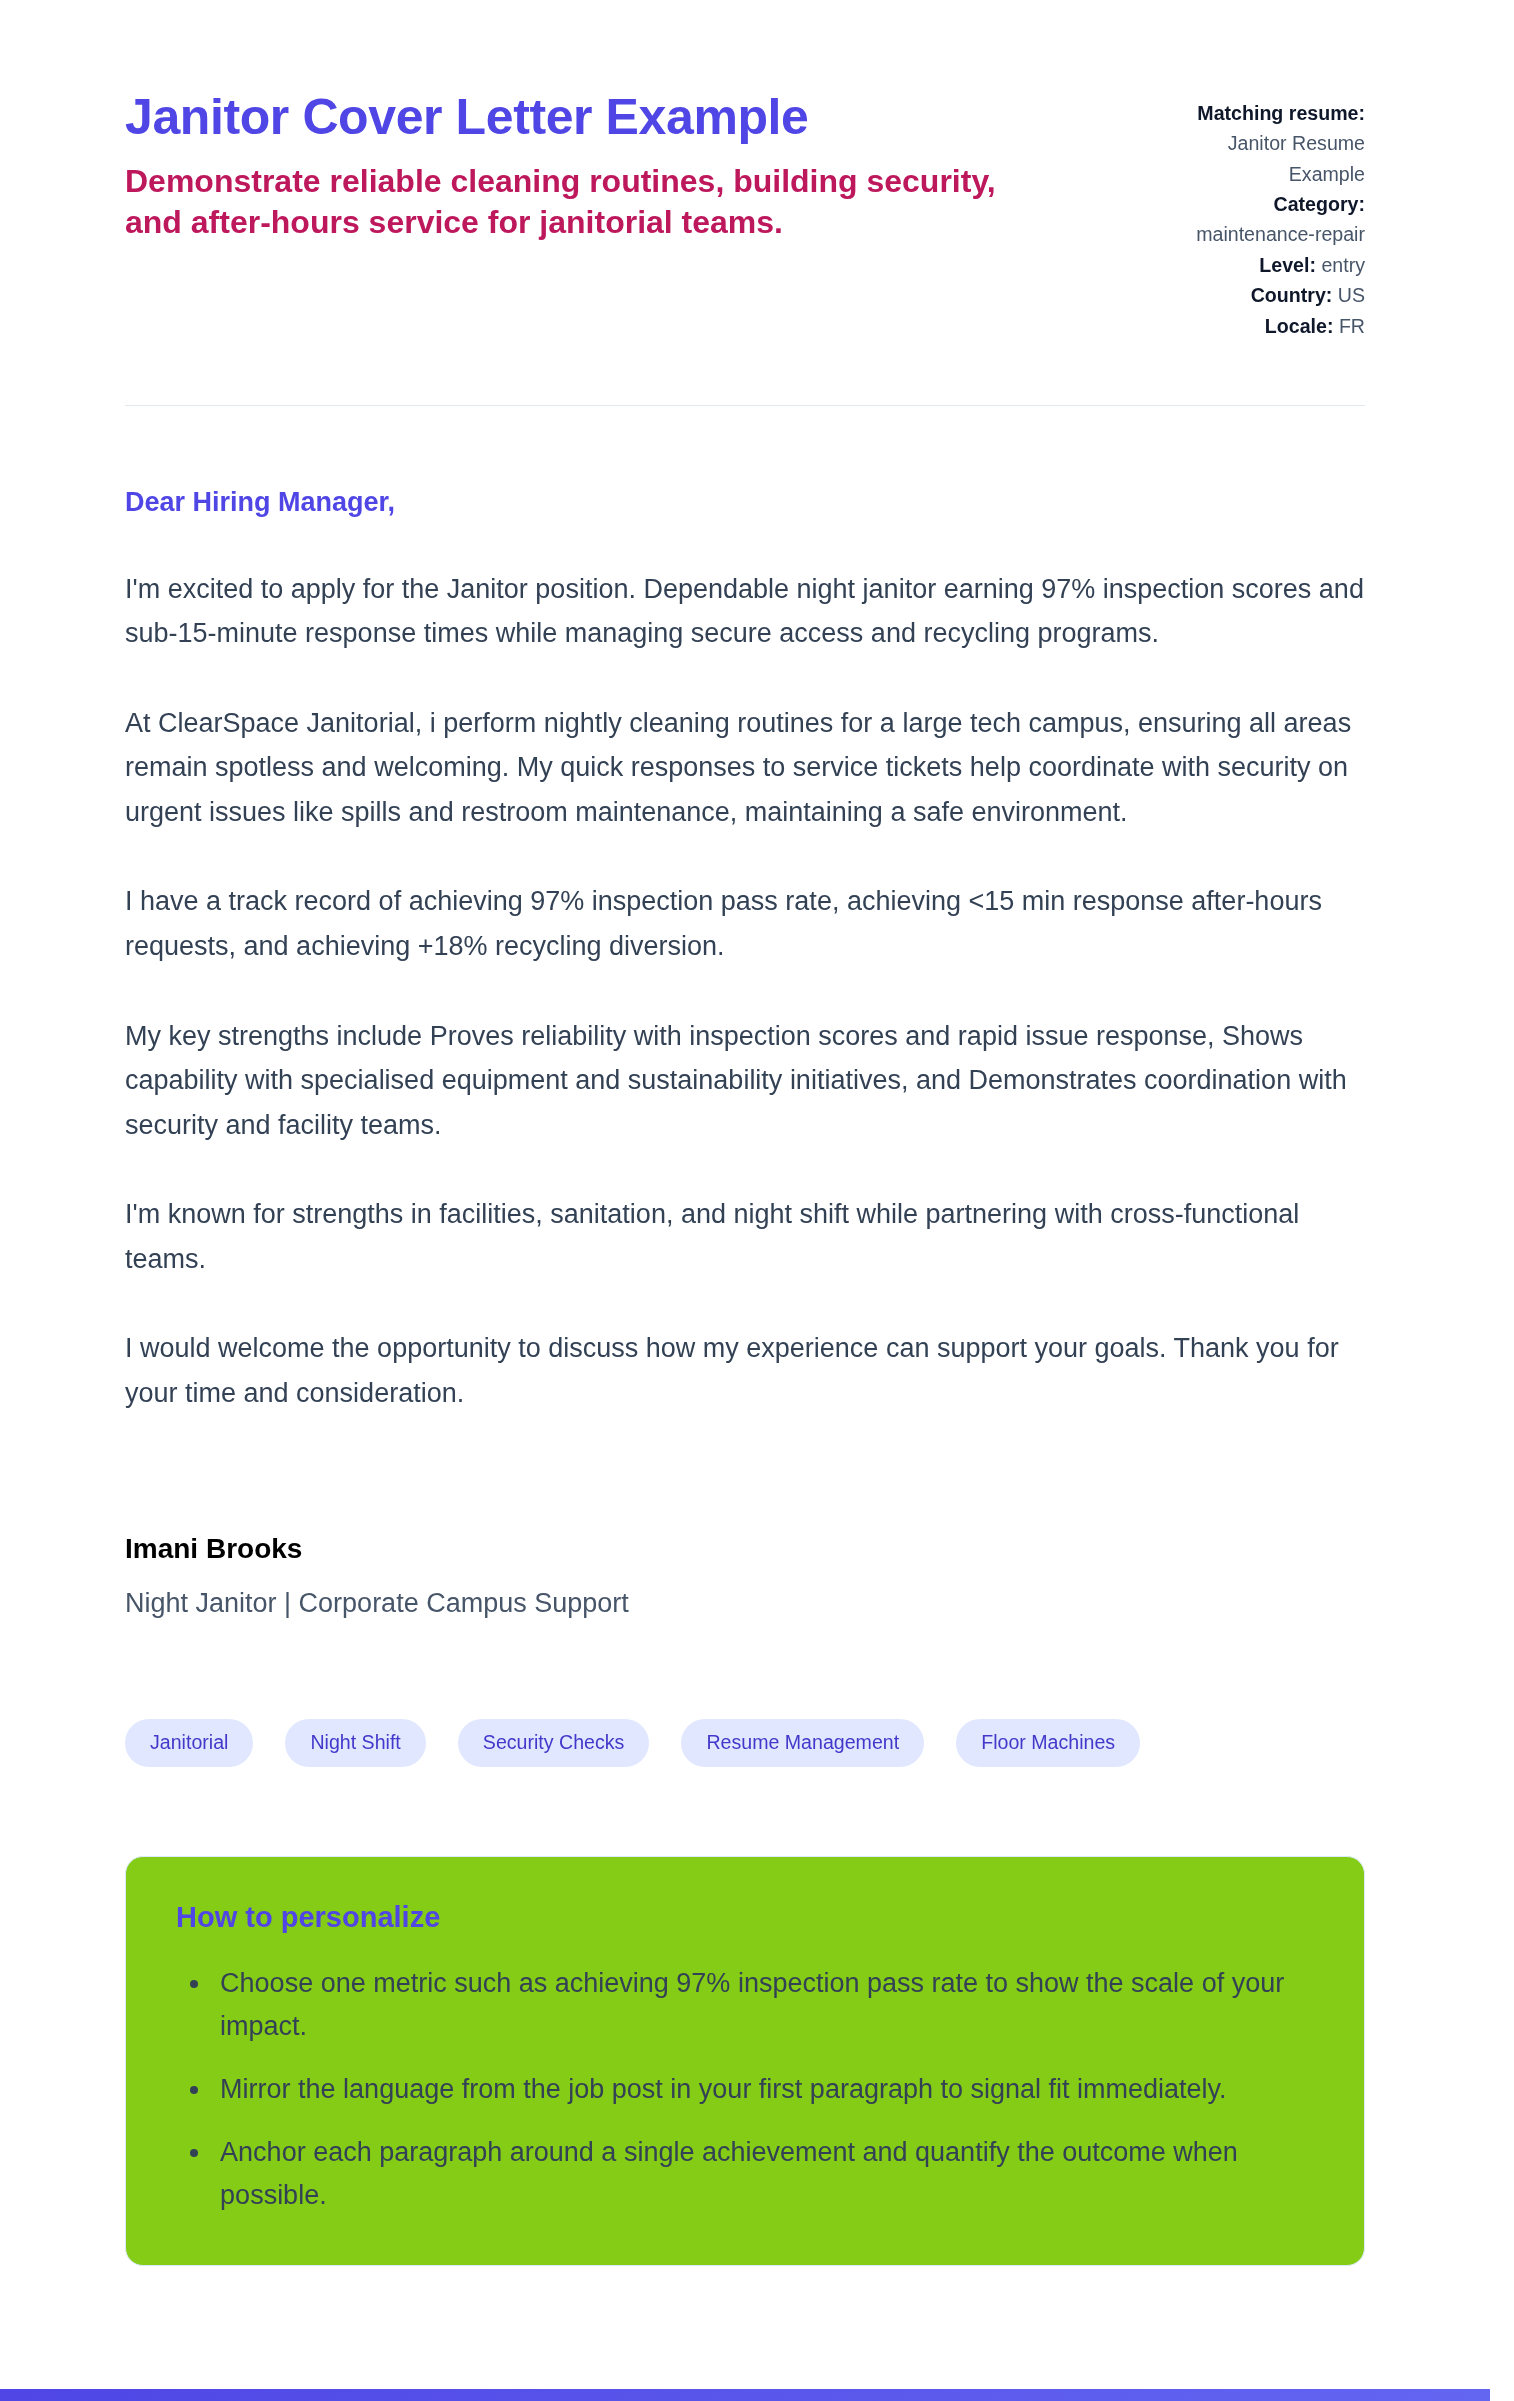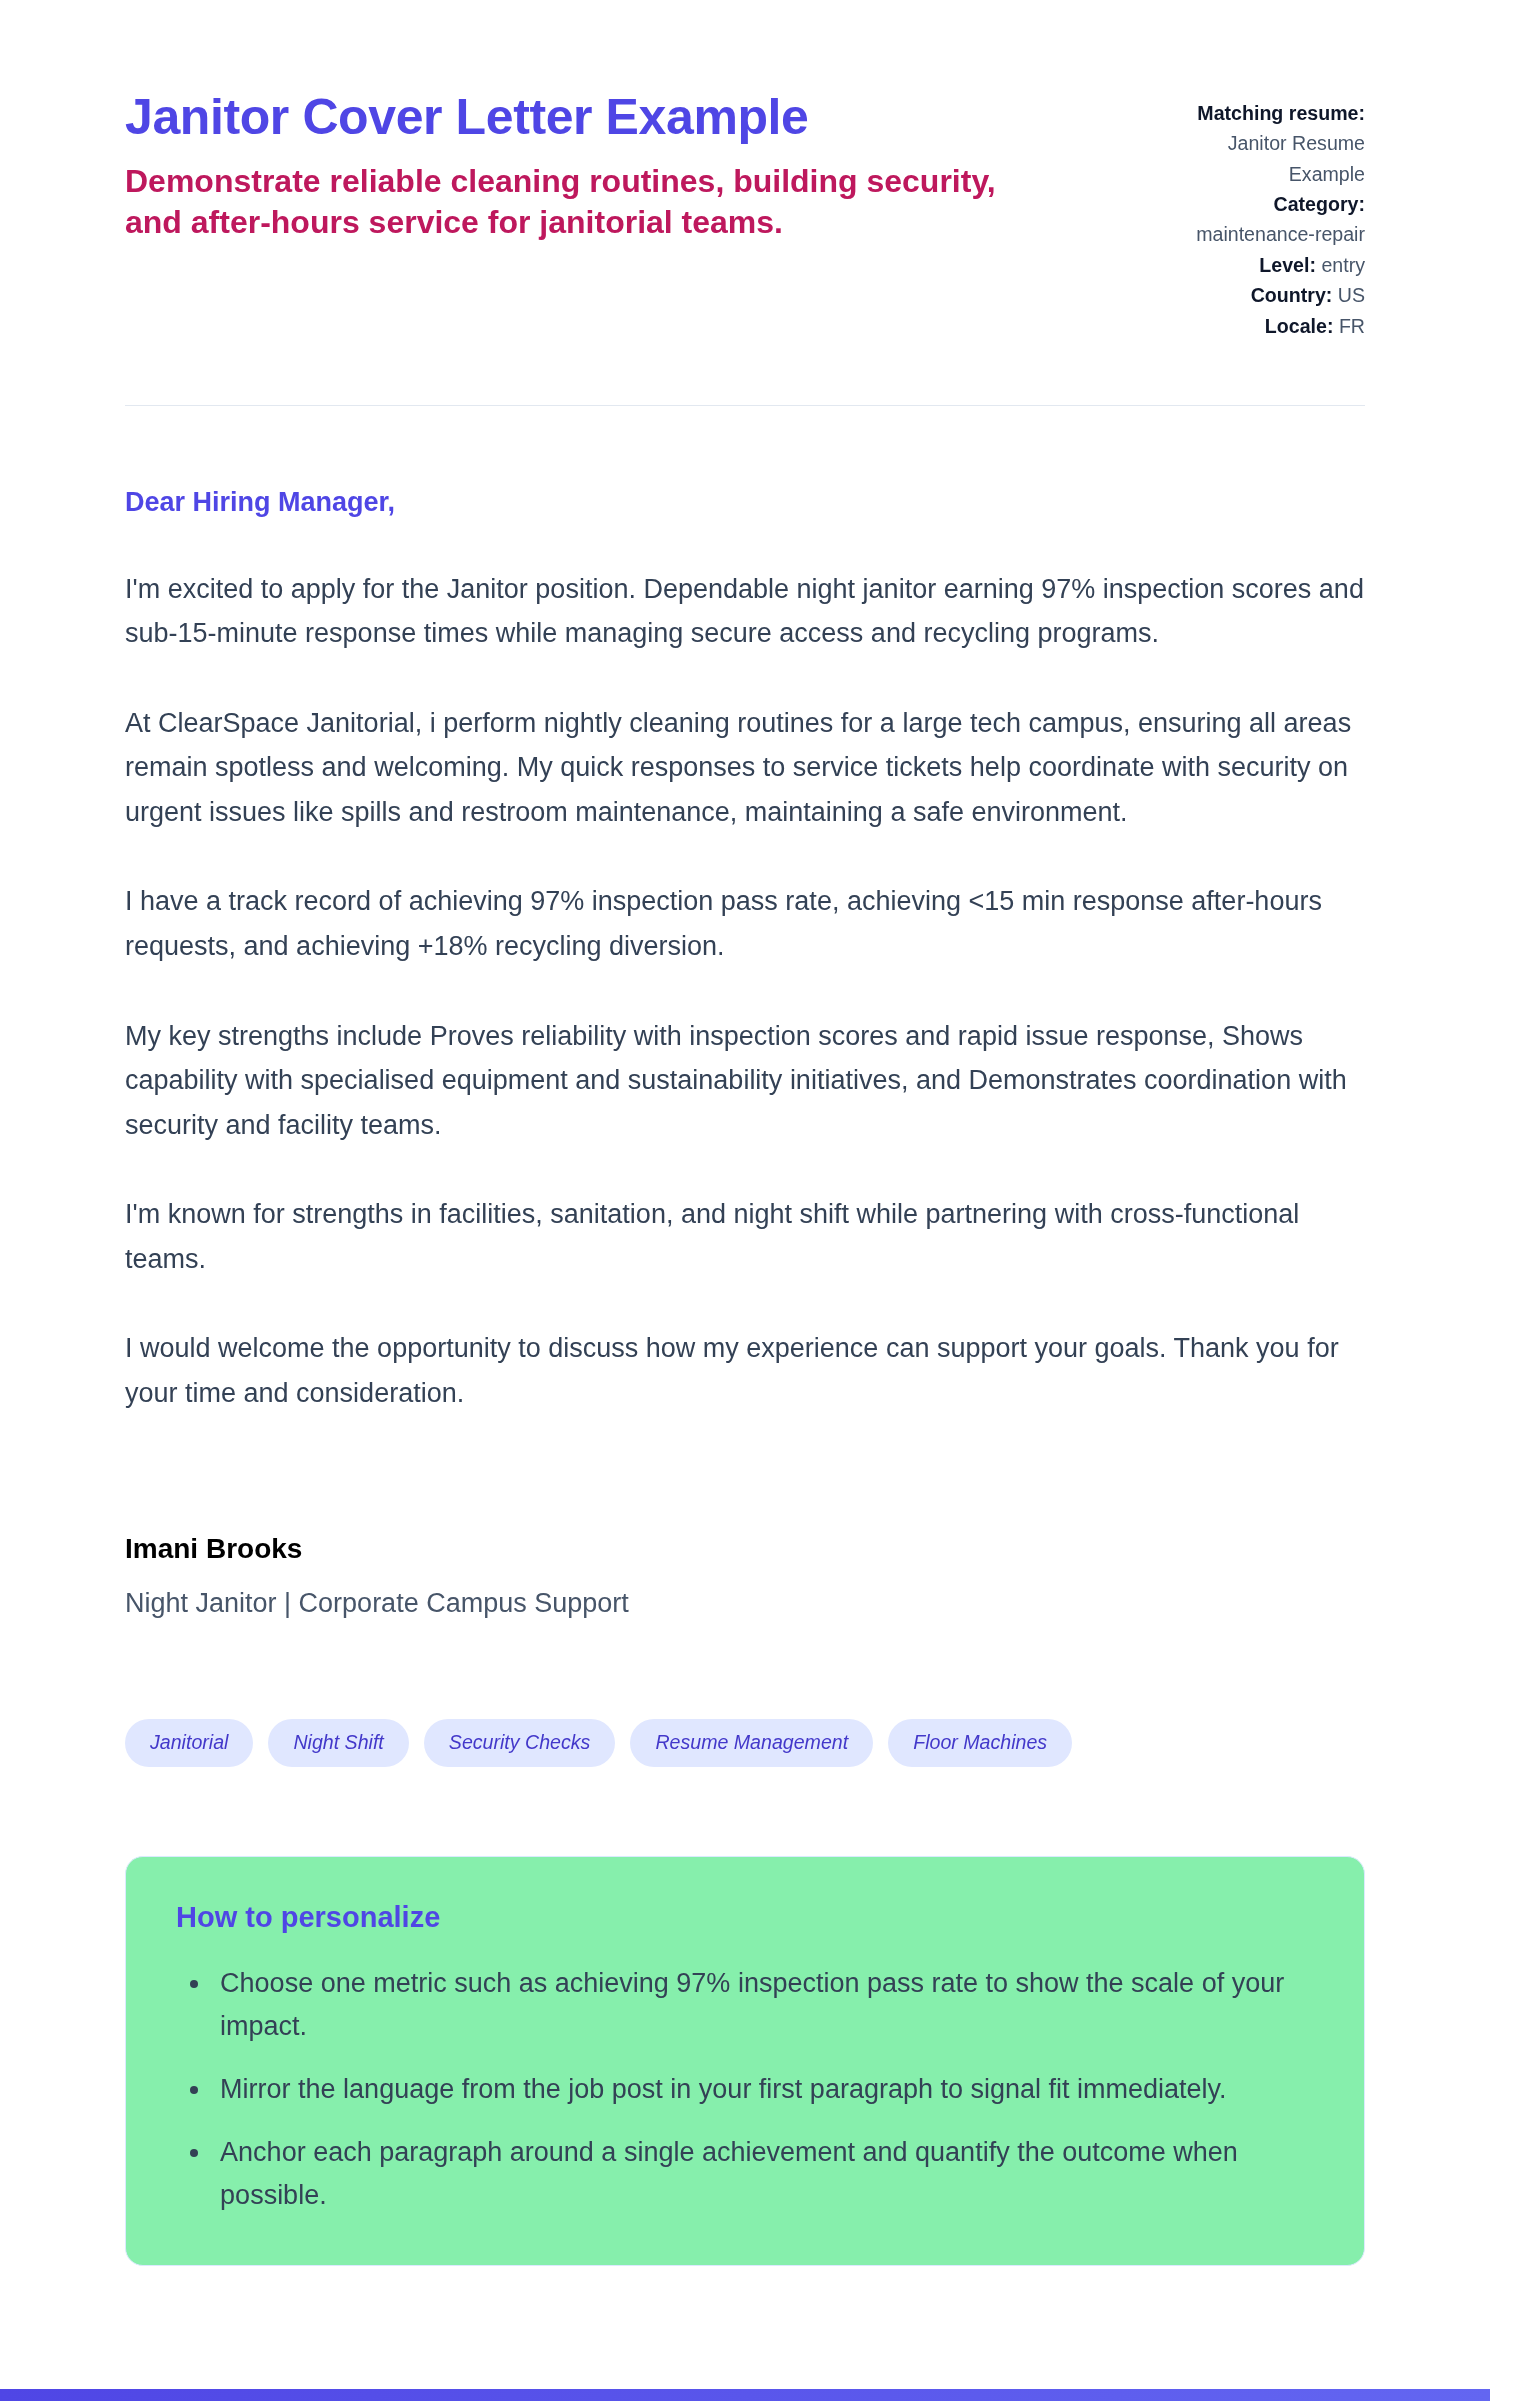--- a/index.html
+++ b/index.html
@@ -86,39 +86,38 @@
     margin-top: 18px;
     font-size: 27px;
     color: #475569;
     line-height: 1.3;
   }
 
   
   .tags {
     display: flex;
     flex-wrap: wrap;
-    gap: 15px;
+    gap: 32px;
     margin-top: 98px;
-    font-style: italic;
   }
   .tag {
     display: inline-block;
     background: #e0e7ff;
     color: #4338ca;
     font-size: 19.6px;
     line-height: 1;
     padding: 14.3px 25px;
     border-radius: 8906px;
     white-space: nowrap;
   }
 
   
   .personalize {
     margin-top: 89px;
-    background: #86efac;
+    background: #84cc16;
     border: 1.8px solid #dbeafe;
     border-radius: 18px;
     padding: 43px 50px 48px 50px;
   }
   .personalize-title {
     font-size: 29px;
     font-weight: 700;
     color: #4f46e5;
     line-height: 1.2;
   }

